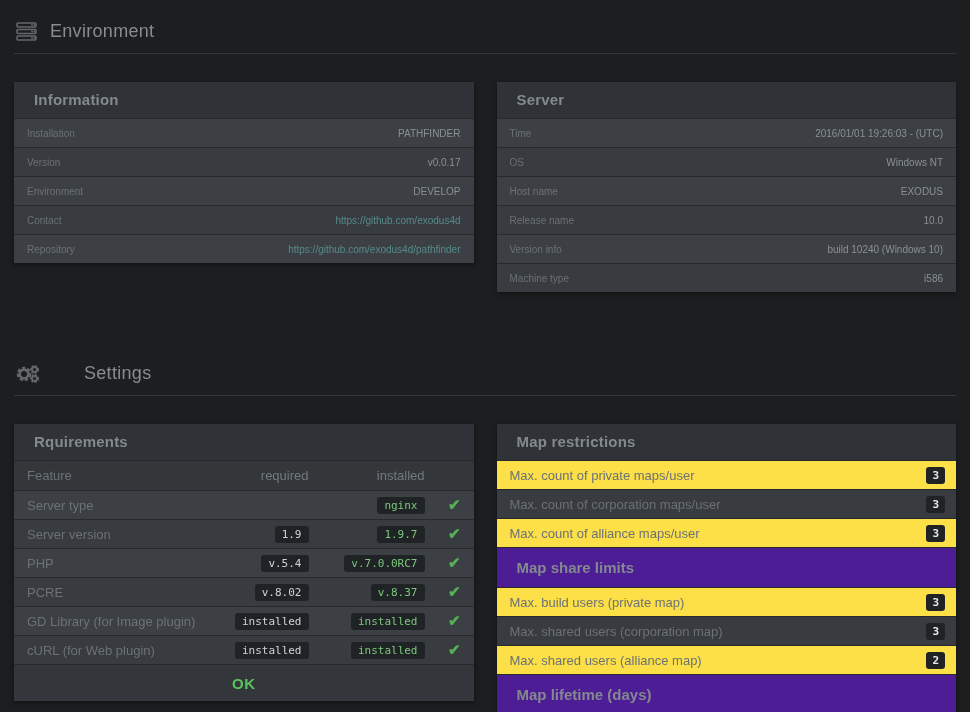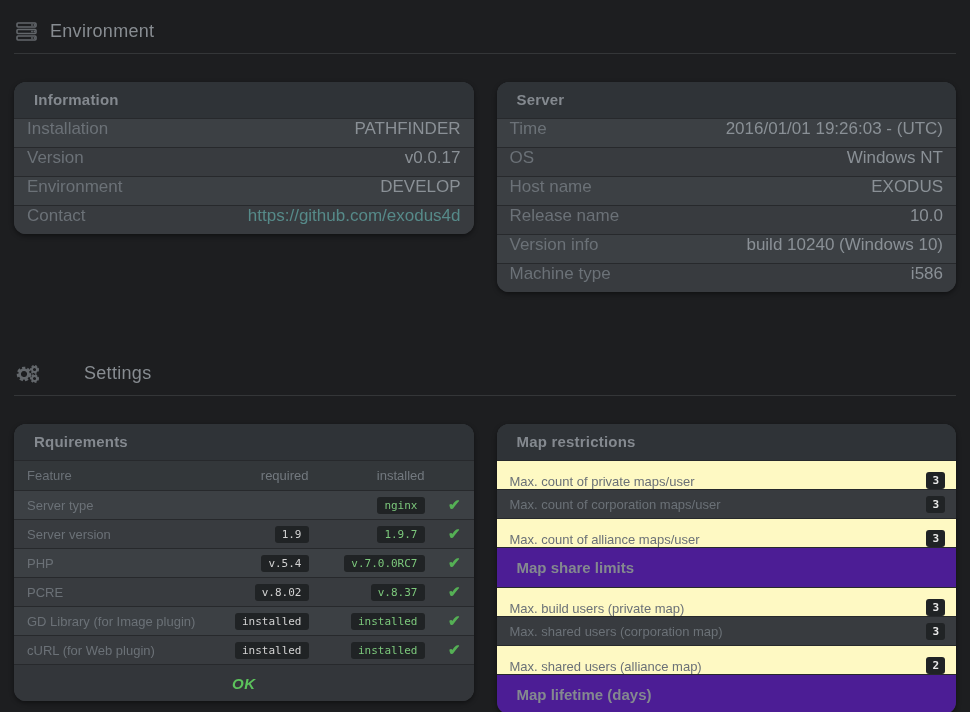--- a/index.html
+++ b/index.html
@@ -17,33 +17,33 @@
     padding:21px 2px 11px 2px;
     border-bottom:1px solid #343638;
   }
   .section-header.second{margin-top:50px;gap:44px;}
   .section-title{font-size:18px;color:#878c91;letter-spacing:.3px;}
   .hdr-icon{display:inline-flex;align-items:center;}
 
   
   .panels{display:flex;gap:23px;margin-top:28px;align-items:flex-start;}
   .panel{
-    flex:1;background:#393d40;border-radius:12px;overflow:hidden;
+    flex:1;background:#393d40;border-radius:0;overflow:hidden;
     box-shadow:0 2px 5px rgba(0,0,0,.45);
   }
   .panel-header{
     height:36px;line-height:36px;padding:0 20px;
     background:#2f3337;color:#84898f;
     font-size:15px;font-weight:700;letter-spacing:.2px;
   }
 
   
   .kv-row{
-    box-sizing:border-box;display:flex;justify-content:space-between;
-    height:29px;padding:0 13px;border-top:1px solid #27292c;font-size:17px;
+    box-sizing:border-box;display:flex;justify-content:space-between;align-items:center;
+    height:29px;padding:0 13px;border-top:1px solid #27292c;font-size:10px;
   }
   .kv-row.stripe-a{background:#3c4044;}
   .kv-row.stripe-b{background:#383b3f;}
   .kv-label{color:#6b7177;}
   .kv-value{color:#8a9096;}
   .kv-value.link{color:#568a89;cursor:pointer;}
 
   
   .req-head{
     box-sizing:border-box;display:flex;align-items:center;height:30px;padding:0 13px;
@@ -62,35 +62,35 @@
   .badge{
     display:inline-block;background:#202325;border-radius:3px;
     padding:2px 7px;font-family:"DejaVu Sans Mono",monospace;font-size:11px;
     color:#d2d2d2;line-height:13px;
   }
   .badge.green{color:#7cc87c;}
   .badge.num{color:#e8e8e8;font-weight:bold;padding:2px 6px;}
   .check{color:#55b055;font-size:15px;font-weight:bold;}
   .panel-footer{
     box-sizing:border-box;height:37px;display:flex;align-items:center;justify-content:center;
-    background:#33363a;border-top:1px solid #27292c;font-style:italic;
+    background:#33363a;border-top:1px solid #27292c;
   }
   .ok-text{color:#5cc25c;font-size:15px;font-weight:700;letter-spacing:.5px;}
 
   
   .sub-header{
     box-sizing:border-box;height:40px;line-height:40px;padding:0 20px;
     background:#4c1d95;border-top:1px solid #27292c;
     color:#84898f;font-size:15px;font-weight:700;
   }
   .map-row{
     box-sizing:border-box;display:flex;justify-content:space-between;align-items:center;
     height:29px;padding:0 11px 0 13px;border-top:1px solid #27292c;font-size:13px;
   }
-  .map-row.stripe-a{background:#fef9c3;align-items:flex-end;}
+  .map-row.stripe-a{background:#fde047;}
   .map-row.stripe-b{background:#383b3f;gap:34px;}
   .map-label{color:#6b7177;}
 </style>
 </head>
 <body>
 
 <div class="page">
 
   <div class="section-header">
     <span class="hdr-icon">
@@ -126,20 +126,24 @@
     <span class="kv-value">v0.0.17</span>
   </div>
           <div class="kv-row stripe-a">
     <span class="kv-label">Environment</span>
     <span class="kv-value">DEVELOP</span>
   </div>
           <div class="kv-row stripe-b">
     <span class="kv-label">Contact</span>
     <span class="kv-value link">https://github.com/exodus4d</span>
   </div>
+          <div class="kv-row stripe-a">
+    <span class="kv-label">Repository</span>
+    <span class="kv-value link">https://github.com/exodus4d/pathfinder</span>
+  </div>
         </div>
     </div>
     <div class="panel">
       <div class="panel-header">Server</div>
       <div id="server-rows">
           <div class="kv-row stripe-a">
     <span class="kv-label">Time</span>
     <span class="kv-value">2016/01/01 19:26:03 - (UTC)</span>
   </div>
           <div class="kv-row stripe-b">

